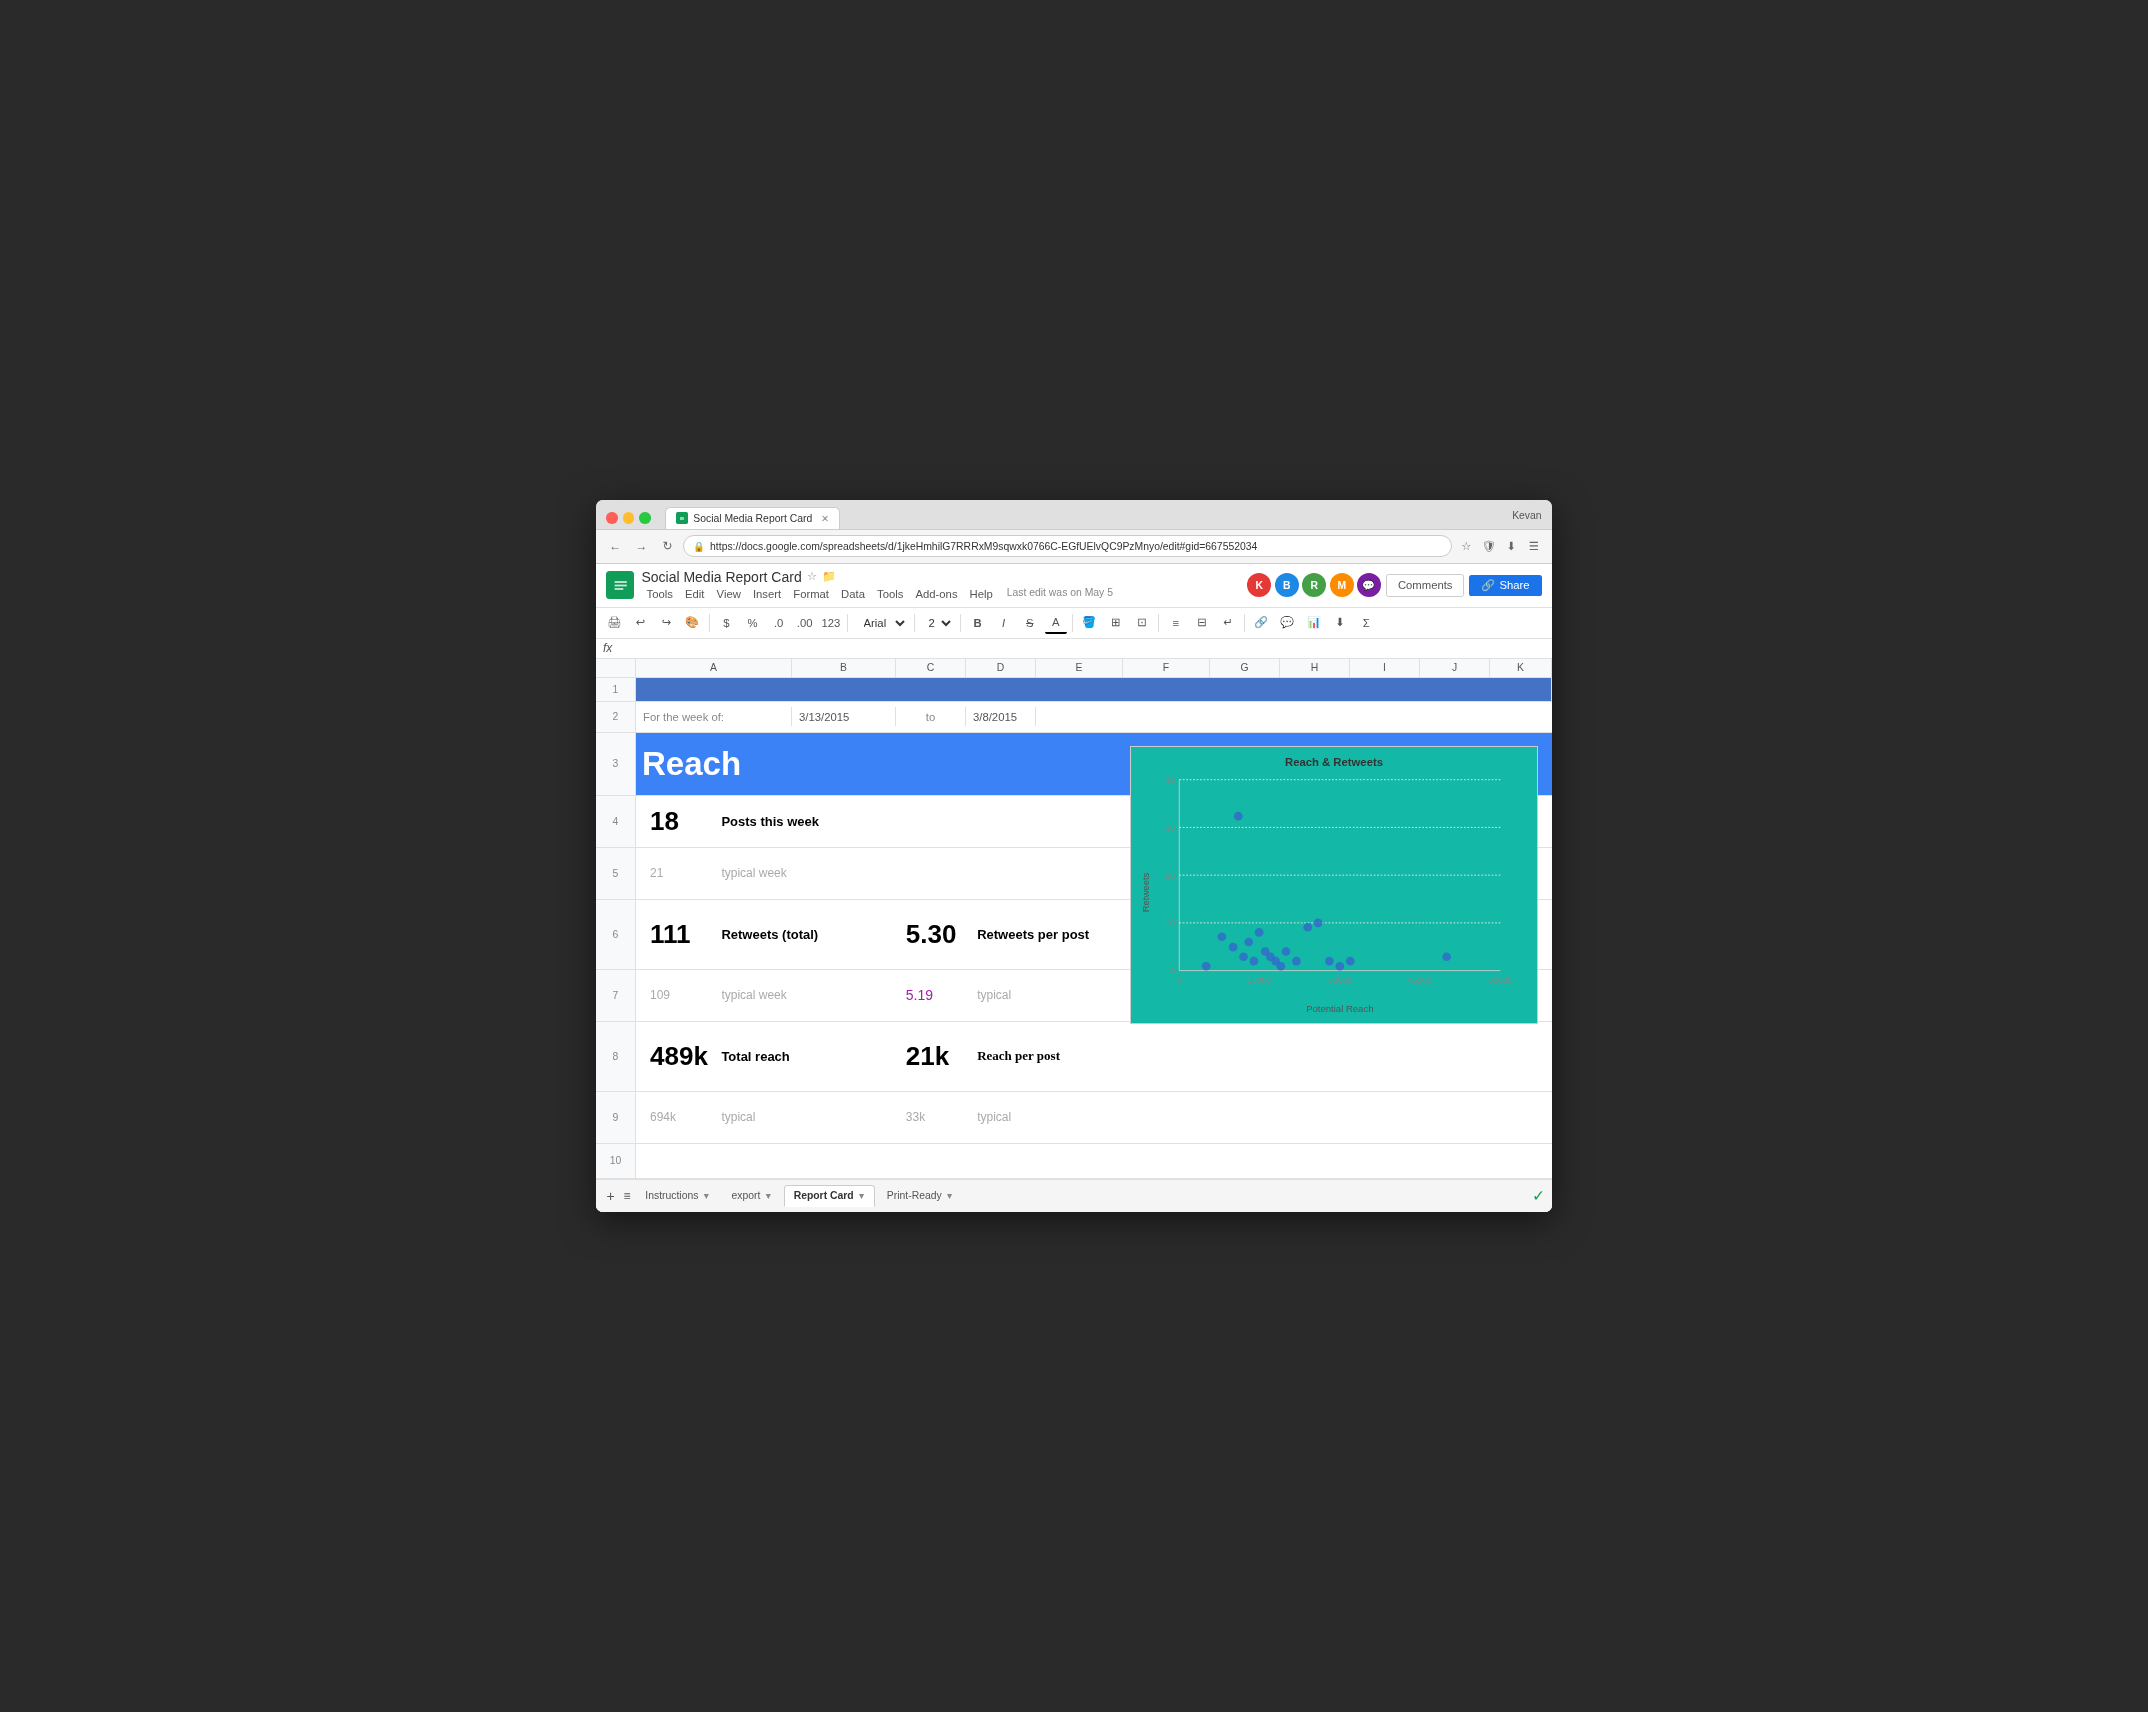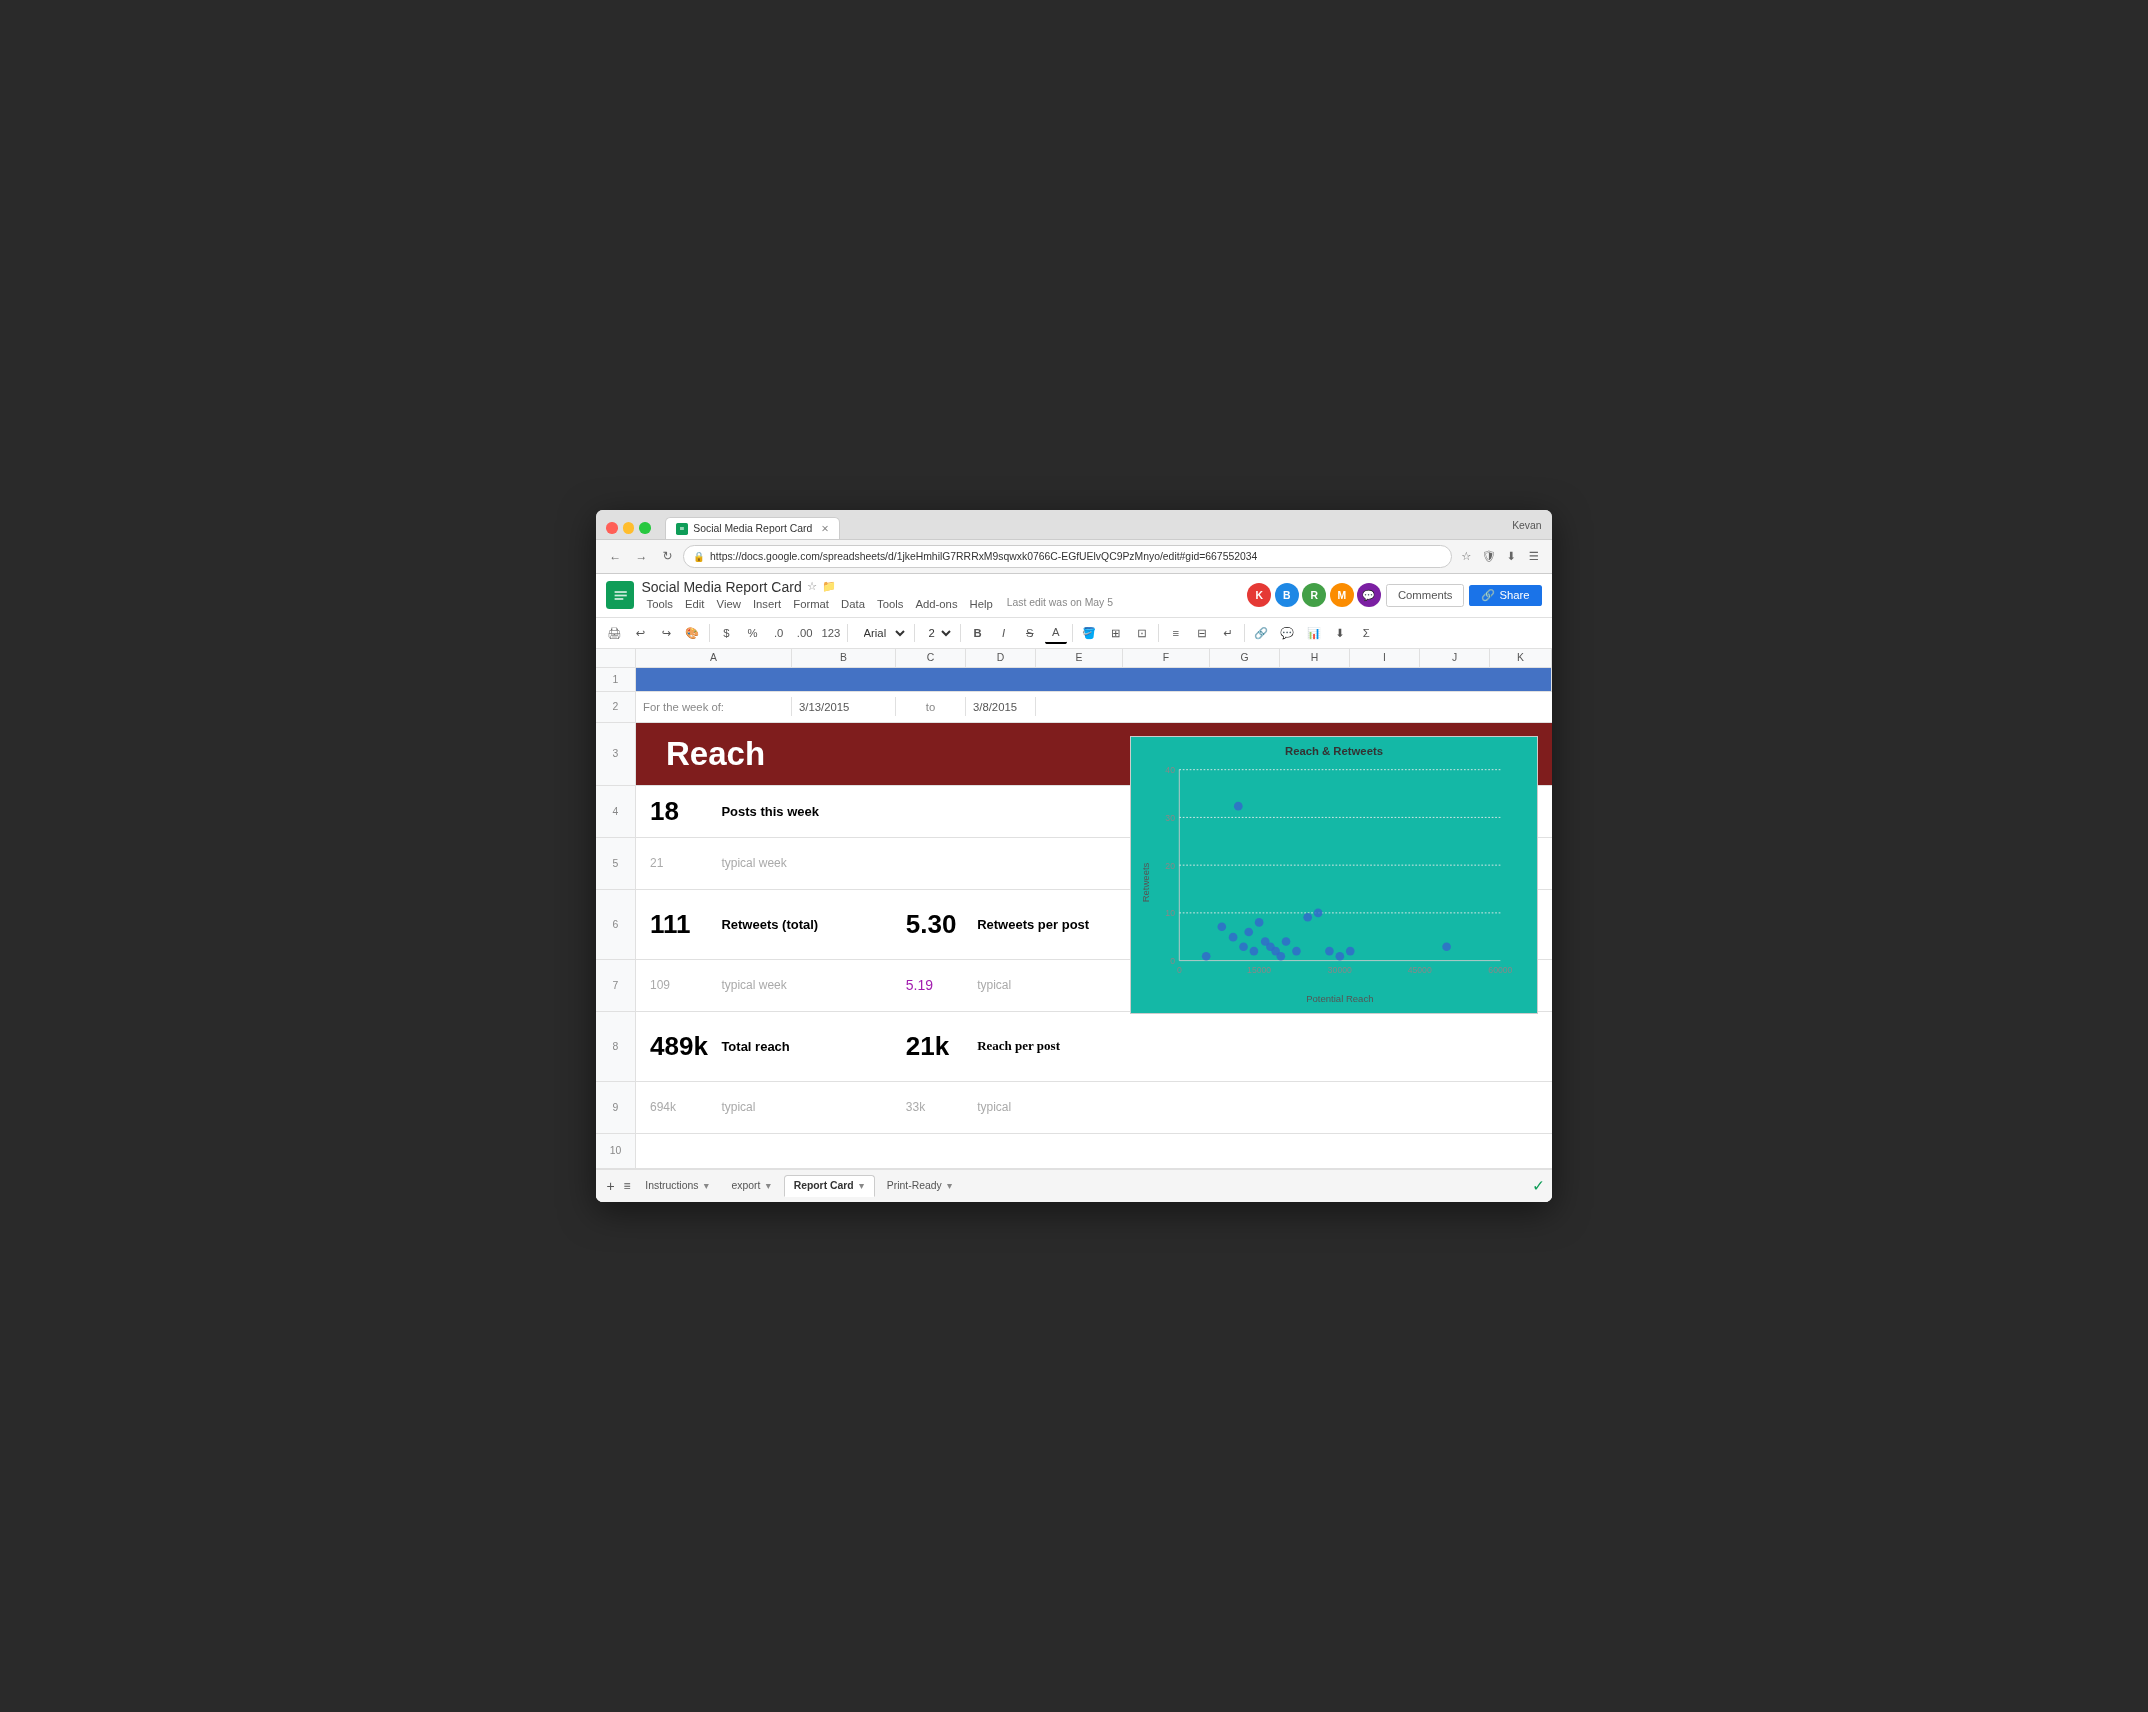--- a/index.html
+++ b/index.html
@@ -383,20 +383,23 @@
       <div class="toolbar-btn">⊟</div>
       <div class="toolbar-btn">↵</div>
       <div class="toolbar-sep"></div>
       <div class="toolbar-btn">🔗</div>
       <div class="toolbar-btn">💬</div>
       <div class="toolbar-btn">📊</div>
       <div class="toolbar-btn">⬇</div>
       <div class="toolbar-btn">Σ</div>
     </div>
 
+    <div class="formula-bar">
+      <span style="font-size:12px; color:#555; font-style:italic;">fx</span>
+    </div>
 
     <div class="spreadsheet" style="position:relative;">
 
       <div class="col-headers">
         <div class="row-num-header"></div>
         <div class="col-header" style="width:156px;">A</div>
         <div class="col-header" style="width:104px;">B</div>
         <div class="col-header" style="width:70px;">C</div>
         <div class="col-header" style="width:70px;">D</div>
         <div class="col-header" style="width:87px;">E</div>
@@ -419,21 +422,21 @@
           <div style="width:156px; border-right:0.9px solid #e0e0e0; padding:3.5px 7px; font-size:11.3px; color:#888;">For the week of:</div>
           <div style="width:104px; border-right:0.9px solid #e0e0e0; padding:3.5px 7px; font-size:11.3px; color:#555;">3/13/2015</div>
           <div style="width:70px; border-right:0.9px solid #e0e0e0; padding:3.5px 7px; font-size:11.3px; color:#888; text-align:center;">to</div>
           <div style="width:70px; border-right:0.9px solid #e0e0e0; padding:3.5px 7px; font-size:11.3px; color:#555;">3/8/2015</div>
           <div style="flex:1;"></div>
         </div>
       </div>
 
       <div class="grid-row row-3" style="background:#4472c4;">
         <div class="row-num" style="background:#f8f9fa;">3</div>
-        <div style="flex:1; background:#7f1d1d; display:flex; align-items:center; padding-left:30px;">
+        <div style="flex:1; background:#3b82f6; display:flex; align-items:center; padding-left:6px;">
           <span style="color:white; font-size:33px; font-weight:bold;">Reach</span>
         </div>
       </div>
 
       <div class="grid-row row-4" style="position:relative;">
         <div class="row-num">4</div>
         <div style="display:flex; flex:1; align-items:center; padding: 7px 14px; gap: 10.4px;">
           <span style="font-size:26px; font-weight:bold; min-width:61px;">18</span>
           <span style="font-size:13px; font-weight:bold;">Posts this week</span>
         </div>

